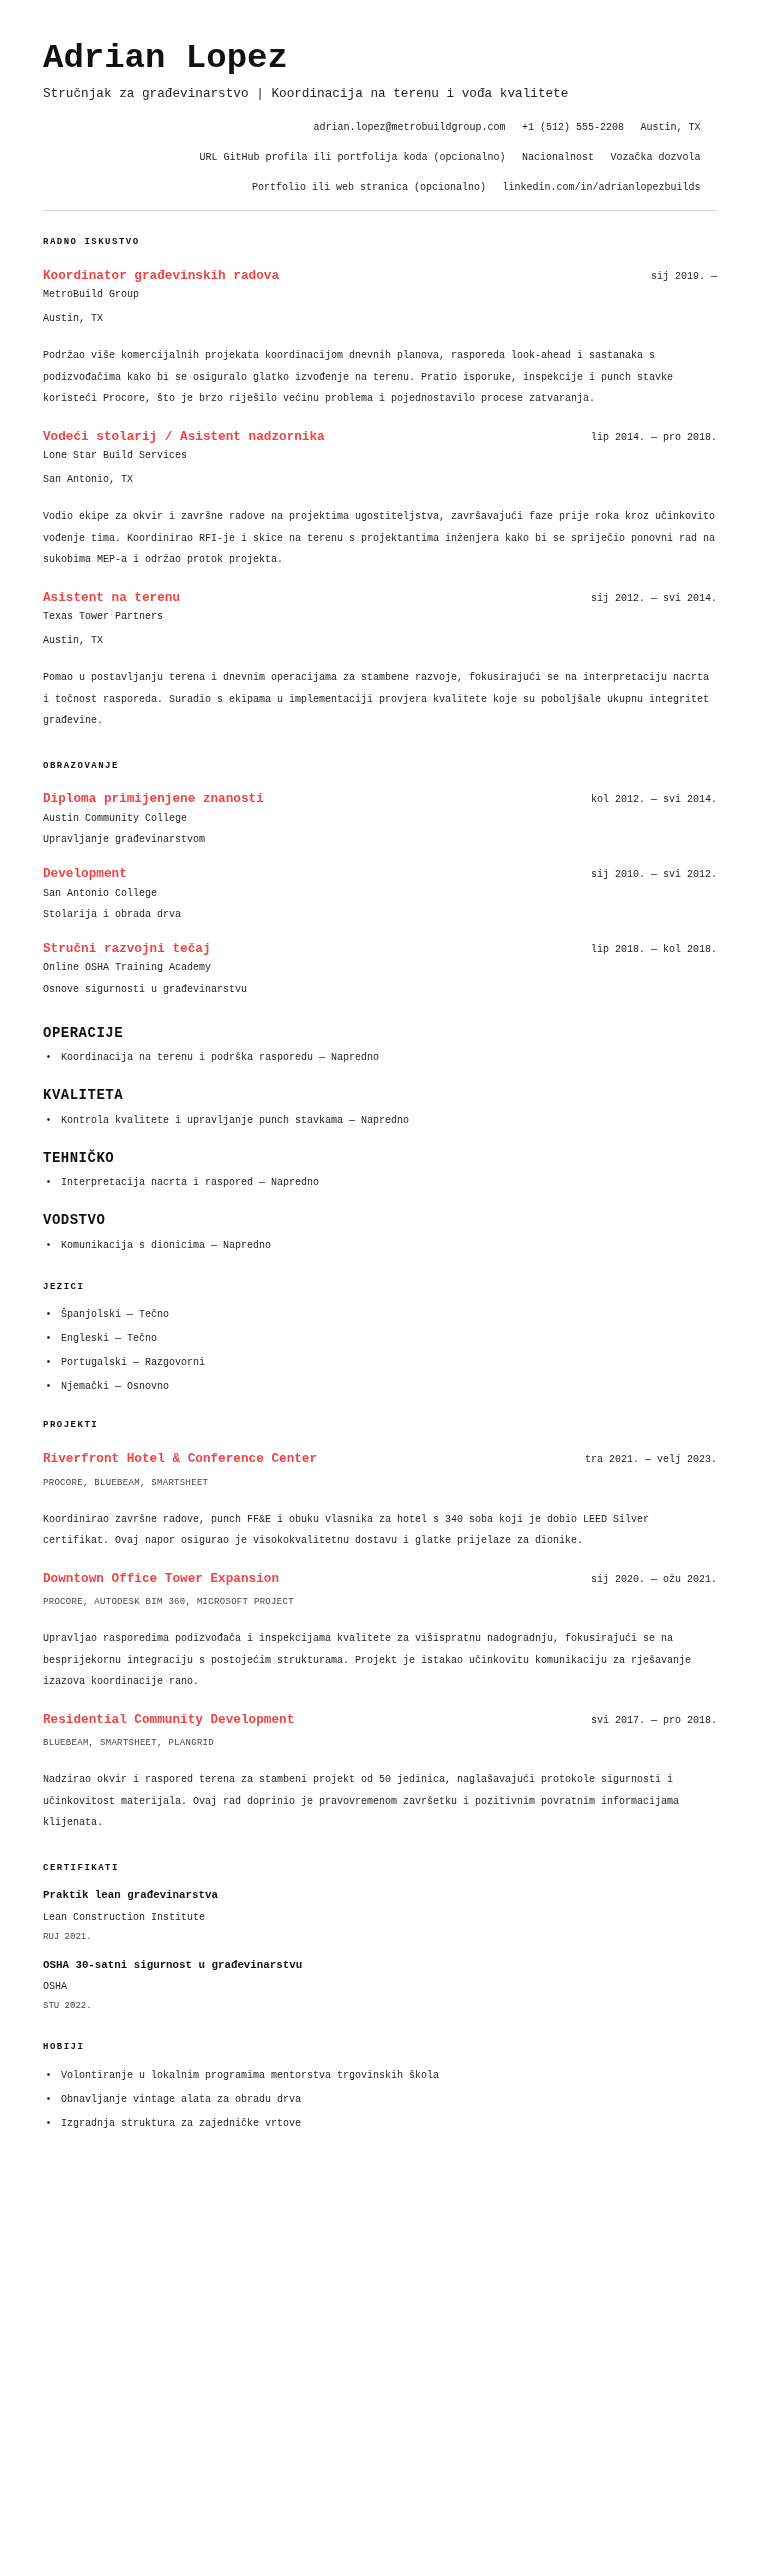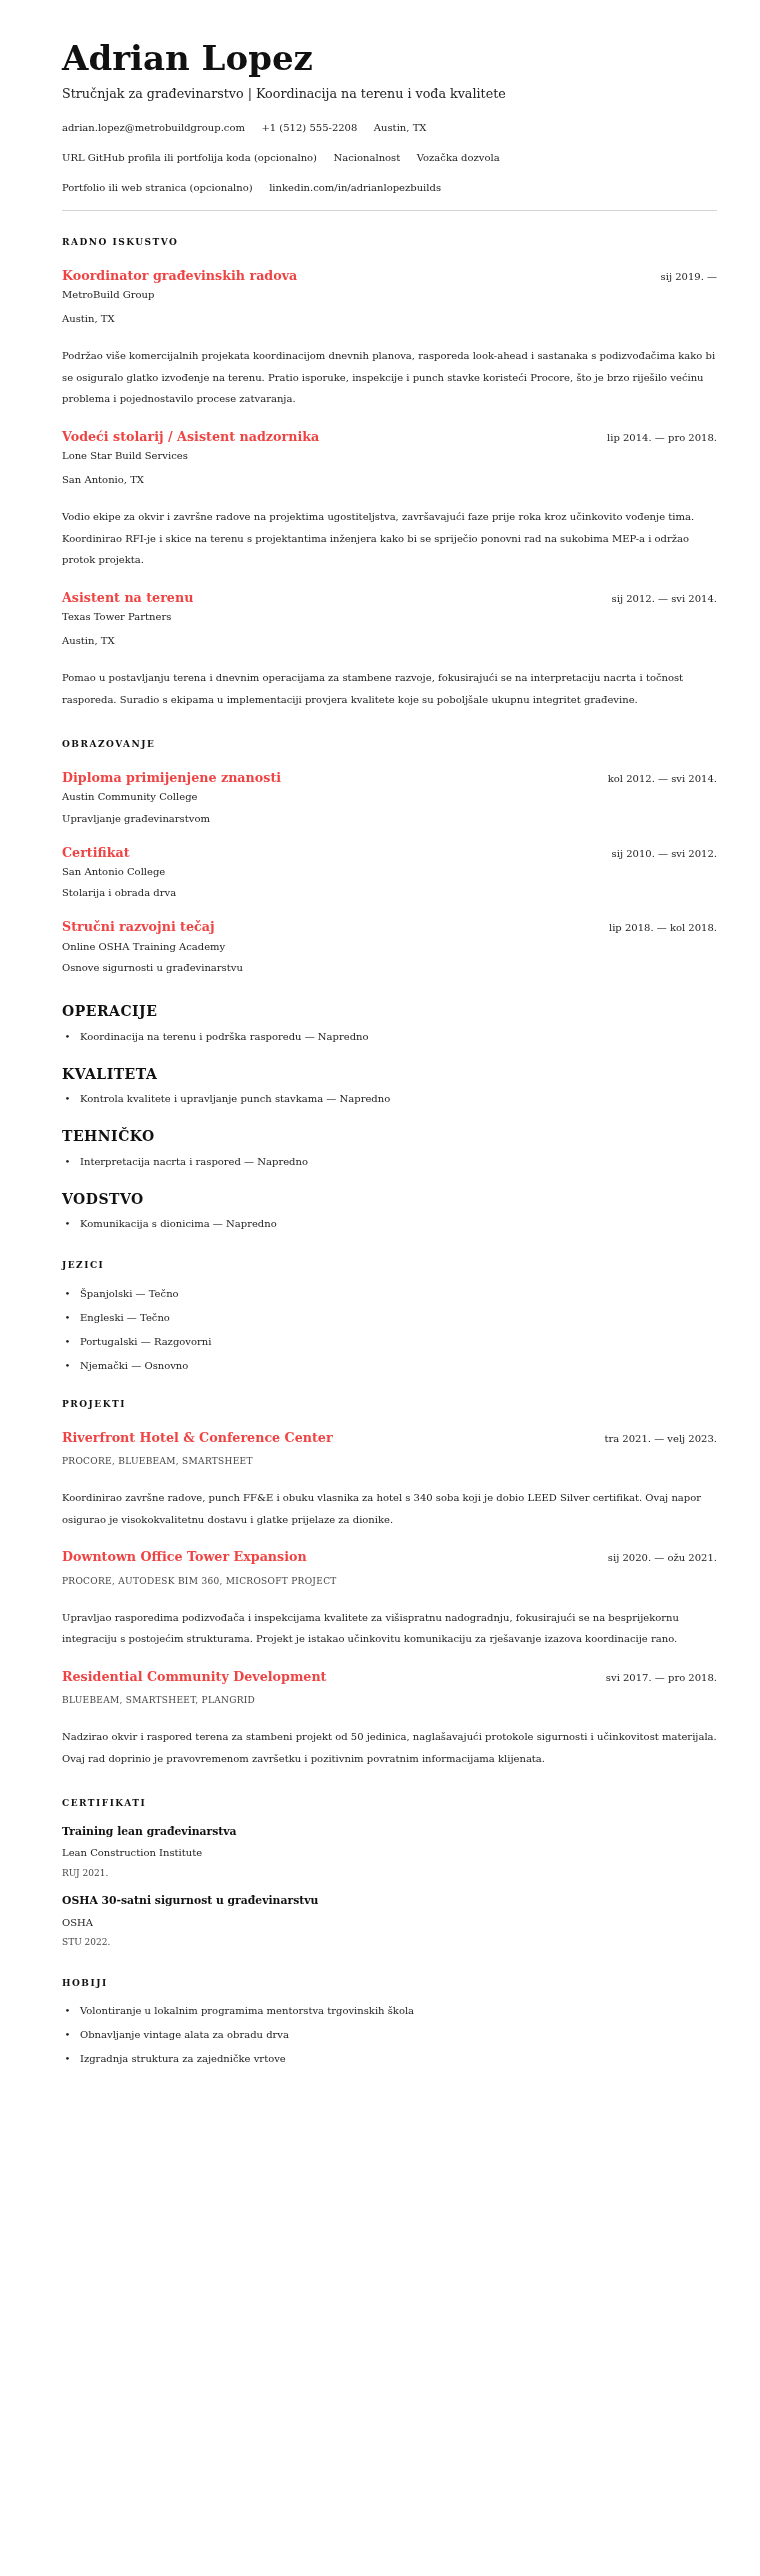--- a/index.html
+++ b/index.html
@@ -3,25 +3,25 @@
 <meta charset="utf-8">
 <style>
   * { box-sizing: border-box; margin: 0; padding: 0; }
   html, body { background: #ffffff; }
   body {
     width: 760px;
     min-height: 2576px;
     font-family: "DejaVu Serif", serif;
     color: #1a1a1a;
   }
-  .page { padding: 37px 43px 38px 62px; }
+  .page { padding: 37px 43px 38px 43px; font-family: Liberation Mono, monospace; }
   .name { font-size: 34px; font-weight: 700; line-height: 43px; color: #111; letter-spacing: 0; }
   .headline { font-size: 12.7px; line-height: 18px; margin-top: 5px; color: #222; }
   .contact { margin-top: 16.5px; }
-  .contact-row { font-size: 10px; line-height: 15px; color: #222; margin-bottom: 15px; display: flex; flex-wrap: wrap; }
+  .contact-row { font-size: 10px; line-height: 15px; color: #222; margin-bottom: 15px; display: flex; flex-wrap: wrap; justify-content: flex-end; }
   .contact-row span { margin-right: 16.5px; }
   .divider { height: 1.3px; background: #d4d4d4; margin-top: 7.6px; }
   .section { margin-top: 28px; }
   .section-title { font-size: 9px; font-weight: 700; letter-spacing: 1.5px; text-transform: uppercase; color: #111; line-height: 12.7px; }
   .summary { font-size: 12.7px; line-height: 23px; color: #222; margin-top: 7.6px; }
   .entry { margin-top: 18px; }
   .entry-head { display: flex; justify-content: space-between; align-items: baseline; }
   .entry-title { font-size: 12.7px; font-weight: 700; line-height: 18px; color: #ef4444; }
   .entry-date { font-size: 10px; color: #222; line-height: 15px; white-space: nowrap; }
   .entry-sub { font-size: 10px; line-height: 15px; color: #222; margin-top: 2.5px; }
@@ -107,21 +107,21 @@
       <div class="entry-head">
         <div class="entry-title">Diploma primijenjene znanosti</div>
         <div class="entry-date">kol 2012. — svi 2014.</div>
       </div>
       <div class="entry-sub">Austin Community College</div>
       <div class="edu-sub2">Upravljanje građevinarstvom</div>
     </div>
 
     <div class="entry">
       <div class="entry-head">
-        <div class="entry-title">Certifikat</div>
+        <div class="entry-title">Development</div>
         <div class="entry-date">sij 2010. — svi 2012.</div>
       </div>
       <div class="entry-sub">San Antonio College</div>
       <div class="edu-sub2">Stolarija i obrada drva</div>
     </div>
 
     <div class="entry">
       <div class="entry-head">
         <div class="entry-title">Stručni razvojni tečaj</div>
         <div class="entry-date">lip 2018. — kol 2018.</div>
@@ -197,21 +197,21 @@
       </div>
       <div class="tags">BLUEBEAM, SMARTSHEET, PLANGRID</div>
       <p class="entry-desc">Nadzirao okvir i raspored terena za stambeni projekt od 50 jedinica, naglašavajući protokole sigurnosti i učinkovitost materijala. Ovaj rad doprinio je pravovremenom završetku i pozitivnim povratnim informacijama klijenata.</p>
     </div>
   </section>
 
   <section class="section">
     <h2 class="section-title">CERTIFIKATI</h2>
 
     <div class="cert">
-      <div class="cert-title">Training lean građevinarstva</div>
+      <div class="cert-title">Praktik lean građevinarstva</div>
       <div class="cert-org">Lean Construction Institute</div>
       <div class="cert-date">RUJ 2021.</div>
     </div>
 
     <div class="cert">
       <div class="cert-title">OSHA 30-satni sigurnost u građevinarstvu</div>
       <div class="cert-org">OSHA</div>
       <div class="cert-date">STU 2022.</div>
     </div>
   </section>

